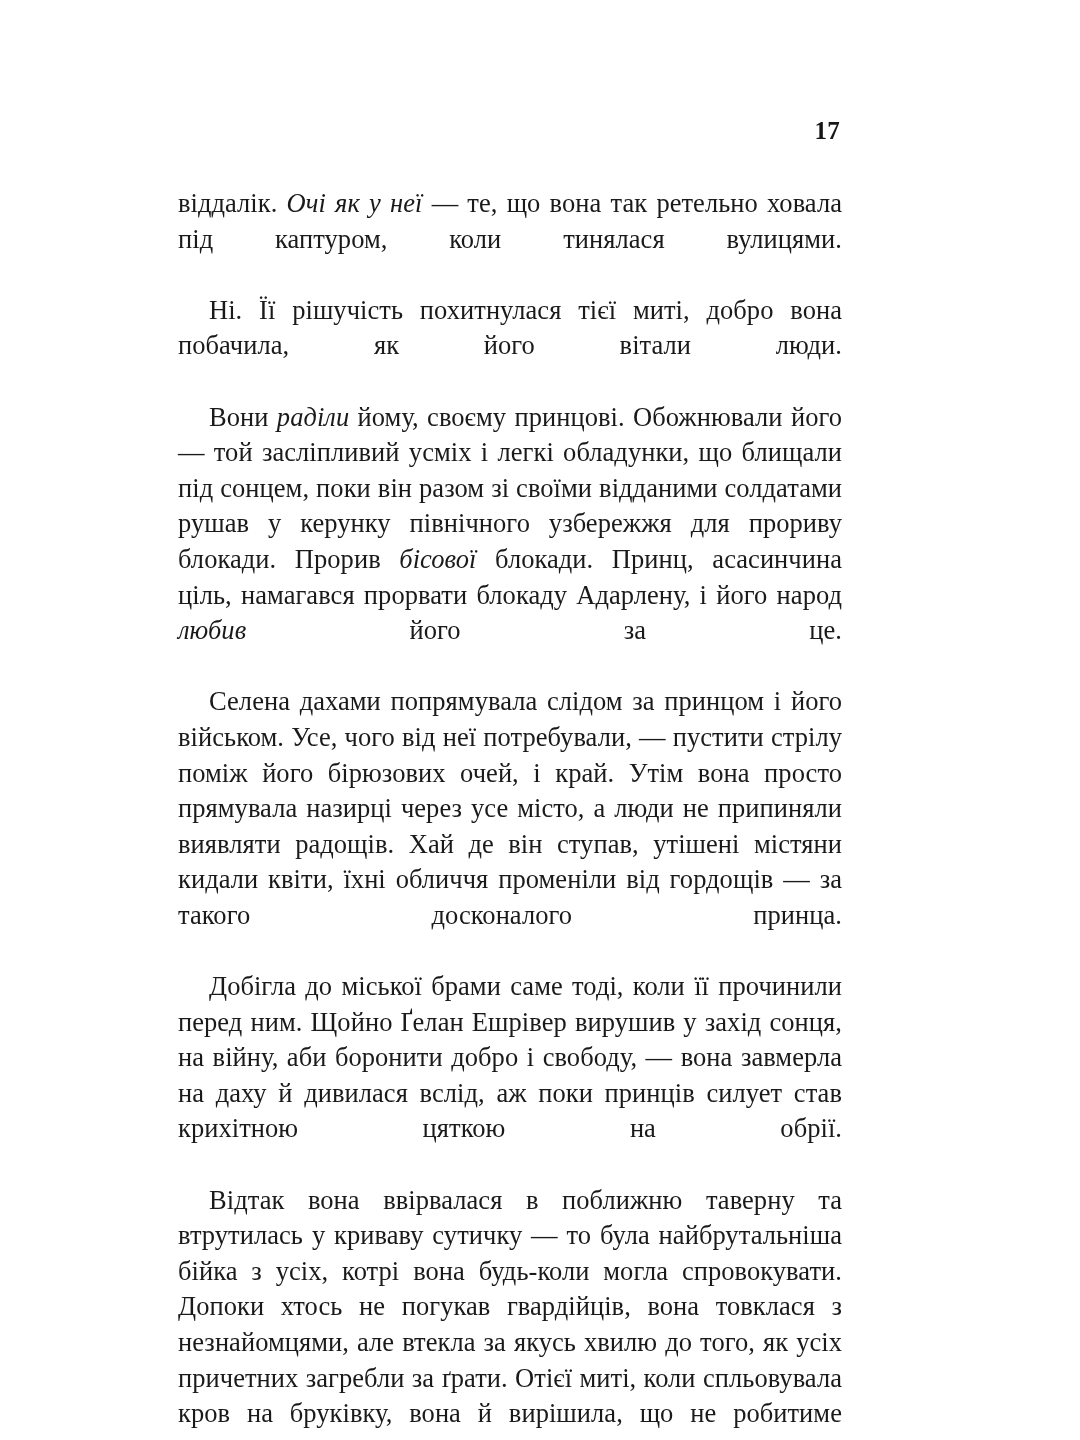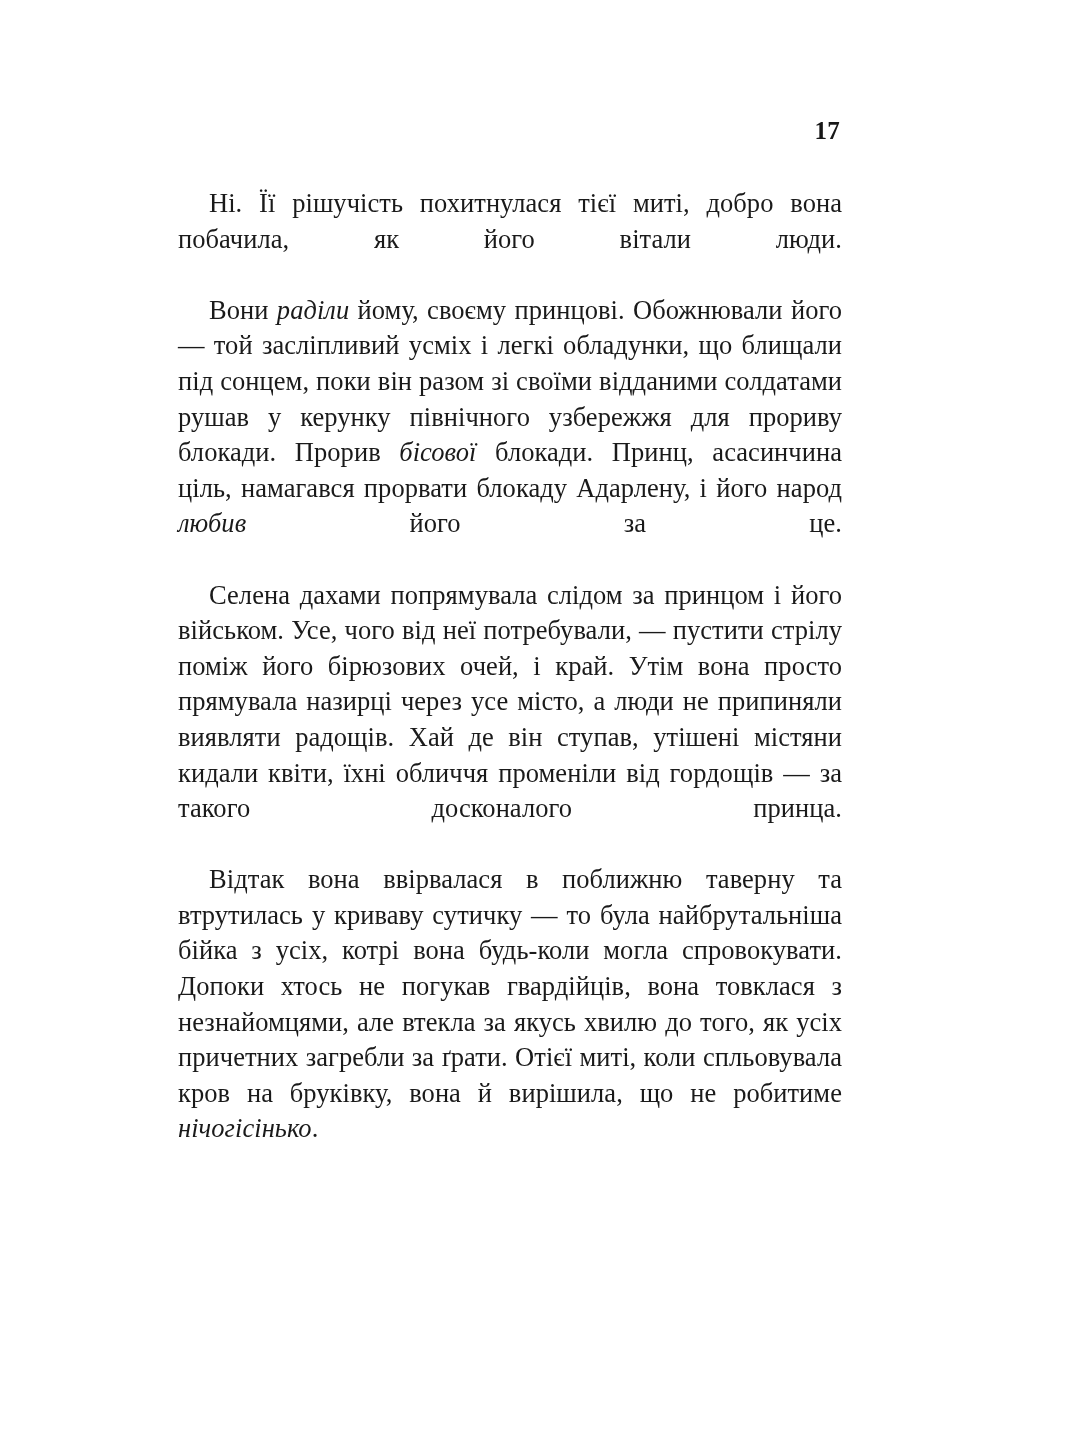--- a/index.html
+++ b/index.html
@@ -84,20 +84,22 @@
 </head>
 <body>
 
 <div class="page">
 
   <div class="folio-area">
     <span class="folio">17</span>
   </div>
 
   <div class="textblock">
+    <p class="para">віддалік. <em class="it">Очі як у неї</em> — те, що вона так ретельно ховала під каптуром, коли тинялася вулицями.</p>
     <p class="para indent">Ні. Її рішучість похитнулася тієї миті, добро вона побачила, як його вітали люди.</p>
     <p class="para indent">Вони <em class="it">раділи</em> йому, своєму принцові. Обожнювали його — той засліпливий усміх і легкі обладунки, що блищали під сонцем, поки він разом зі своїми відданими солдатами рушав у керунку північного узбережжя для прориву блокади. Прорив <em class="it">бісової</em> блокади. Принц, асасинчина ціль, намагався прорвати блокаду Адарлену, і його народ <em class="it">любив</em> його за це.</p>
     <p class="para indent">Селена дахами попрямувала слідом за принцом і його військом. Усе, чого від неї потребували, — пустити стрілу поміж його бірюзових очей, і край. Утім вона просто прямувала назирці через усе місто, а люди не припиняли виявляти радощів. Хай де він ступав, утішені містяни кидали квіти, їхні обличчя променіли від гордощів — за такого досконалого принца.</p>
+    <p class="para indent">Добігла до міської брами саме тоді, коли її прочинили перед ним. Щойно Ґелан Ешрівер вирушив у захід сонця, на війну, аби боронити добро і свободу, — вона завмерла на даху й дивилася вслід, аж поки принців силует став крихітною цяткою на обрії.</p>
     <p class="para indent">Відтак вона ввірвалася в поближню таверну та втрутилась у криваву сутичку — то була найбрутальніша бійка з усіх, котрі вона будь-коли могла спровокувати. Допоки хтось не погукав гвардійців, вона товклася з незнайомцями, але втекла за якусь хвилю до того, як усіх причетних загребли за ґрати. Отієї миті, коли спльовувала кров на бруківку, вона й вирішила, що не робитиме <em class="it">нічогісінько</em>.</p>
 
   </div>
 
 </div>
 
 </body></html>

